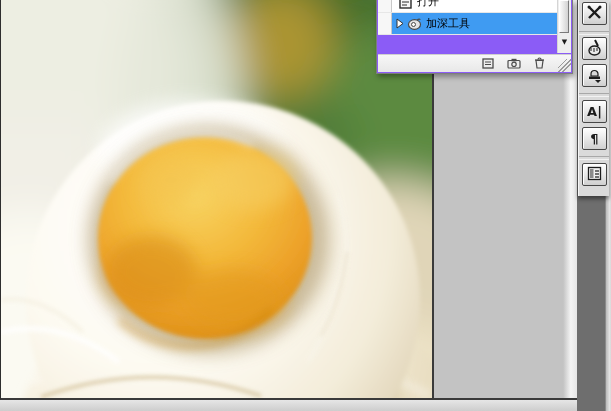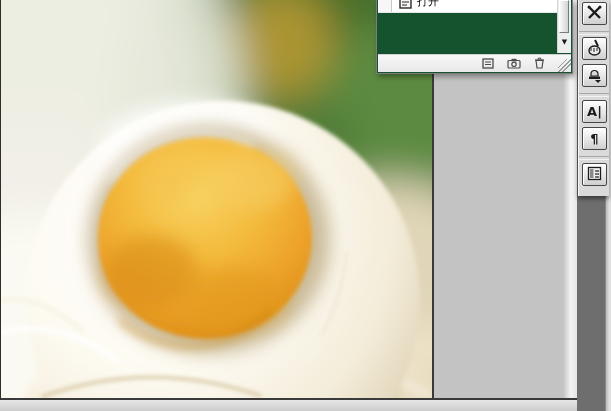--- a/index.html
+++ b/index.html
@@ -34,21 +34,21 @@
     background:linear-gradient(180deg,#ffffff,#e6e6e6 55%,#cfcfcf);
     border:1px solid #474747;border-radius:2px;box-sizing:border-box;
     box-shadow:inset 1px 1px 0 #ffffff;
     display:flex;align-items:center;justify-content:center;
     color:#1c1c1c;font-size:13px;font-weight:bold;line-height:1;}
   .dock-div{position:absolute;left:0;width:30px;height:2px;
     border-top:1px solid #a8a8a8;border-bottom:1px solid #f2f2f2;}
 
   
   .hist{position:absolute;left:376px;top:0;width:197px;height:74px;
-    background:#14532d;border:1px solid #7d7d7d;border-top:none;box-sizing:border-box;
+    background:#8b5cf6;border:1px solid #7d7d7d;border-top:none;box-sizing:border-box;
     box-shadow:2px 3px 5px rgba(0,0,0,.35);}
   .hist-rows{position:absolute;left:1px;top:0;width:181px;}
   .row{position:relative;background:#fff;border-bottom:1px solid #e7e7e7;}
   .row.clipped{height:12px;overflow:hidden;}
   .row.full{height:21px;}
   .row-inner{position:absolute;bottom:0;left:0;right:0;height:21px;
     display:flex;align-items:center;}
   .well{width:14px;height:21px;flex:0 0 14px;background:#f7f7f7;
     border-right:1px solid #c9c9c9;box-sizing:border-box;}
   .row-body{flex:1;height:100%;display:flex;align-items:center;padding-left:4px;}
@@ -231,20 +231,40 @@
                 <line x1="3" y1="8" x2="10" y2="8" stroke="#2a2a2a" stroke-width="1"></line>
                 <line x1="3" y1="11" x2="8" y2="11" stroke="#2a2a2a" stroke-width="1"></line>
               </svg>
             </span>
             <span class="row-label">打开</span>
           </div>
         </div>
       </div>
 
 
+      <div class="row full">
+        <div class="row-inner">
+          <div class="well"></div>
+          <div class="row-body selected">
+            <span class="ptr">
+              <svg width="8" height="11" viewBox="0 0 8 11">
+                <polygon points="1,1 7,5.5 1,10" fill="#ffffff" stroke="#333333" stroke-width="1"></polygon>
+              </svg>
+            </span>
+            <span class="row-icon">
+              <svg width="15" height="13" viewBox="0 0 15 13">
+                <ellipse cx="7.5" cy="7.5" rx="6" ry="4.8" fill="#e4e4e4" stroke="#4a4a4a" stroke-width="1.2"></ellipse>
+                <circle cx="6.5" cy="7.5" r="2" fill="#fafafa" stroke="#4a4a4a" stroke-width="1"></circle>
+                <path d="M10 3.2 q 2 -1.8 3.4 -0.6" stroke="#4a4a4a" stroke-width="1.2" fill="none"></path>
+              </svg>
+            </span>
+            <span class="row-label">加深工具</span>
+          </div>
+        </div>
+      </div>
     </div>
 
     <div class="hist-scroll">
       <div class="hist-thumb"></div>
       <div class="hist-arrow">▼</div>
     </div>
 
     <div class="hist-footer">
       <span class="foot-btn">
         <span>

